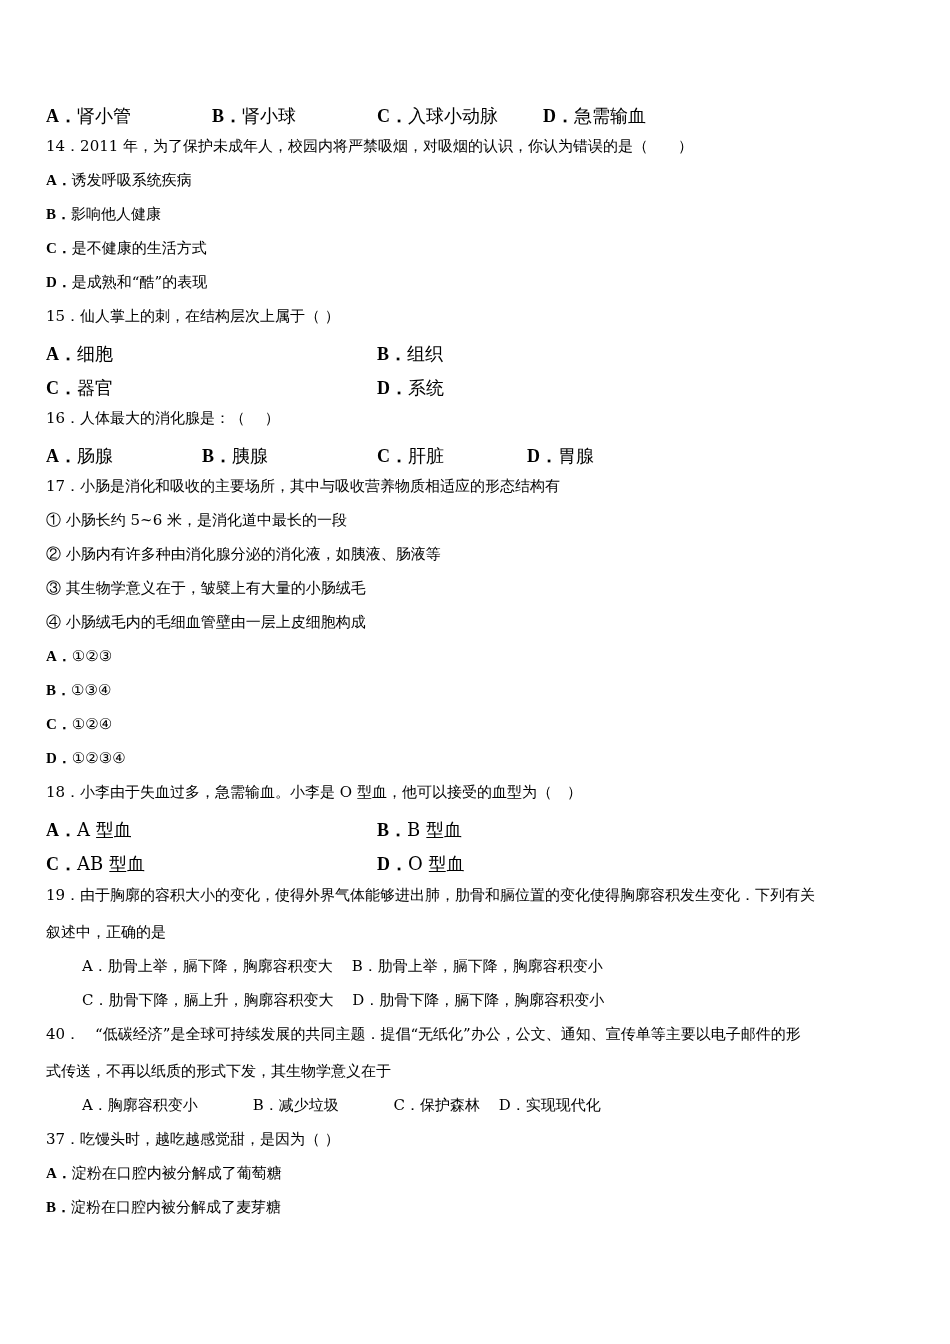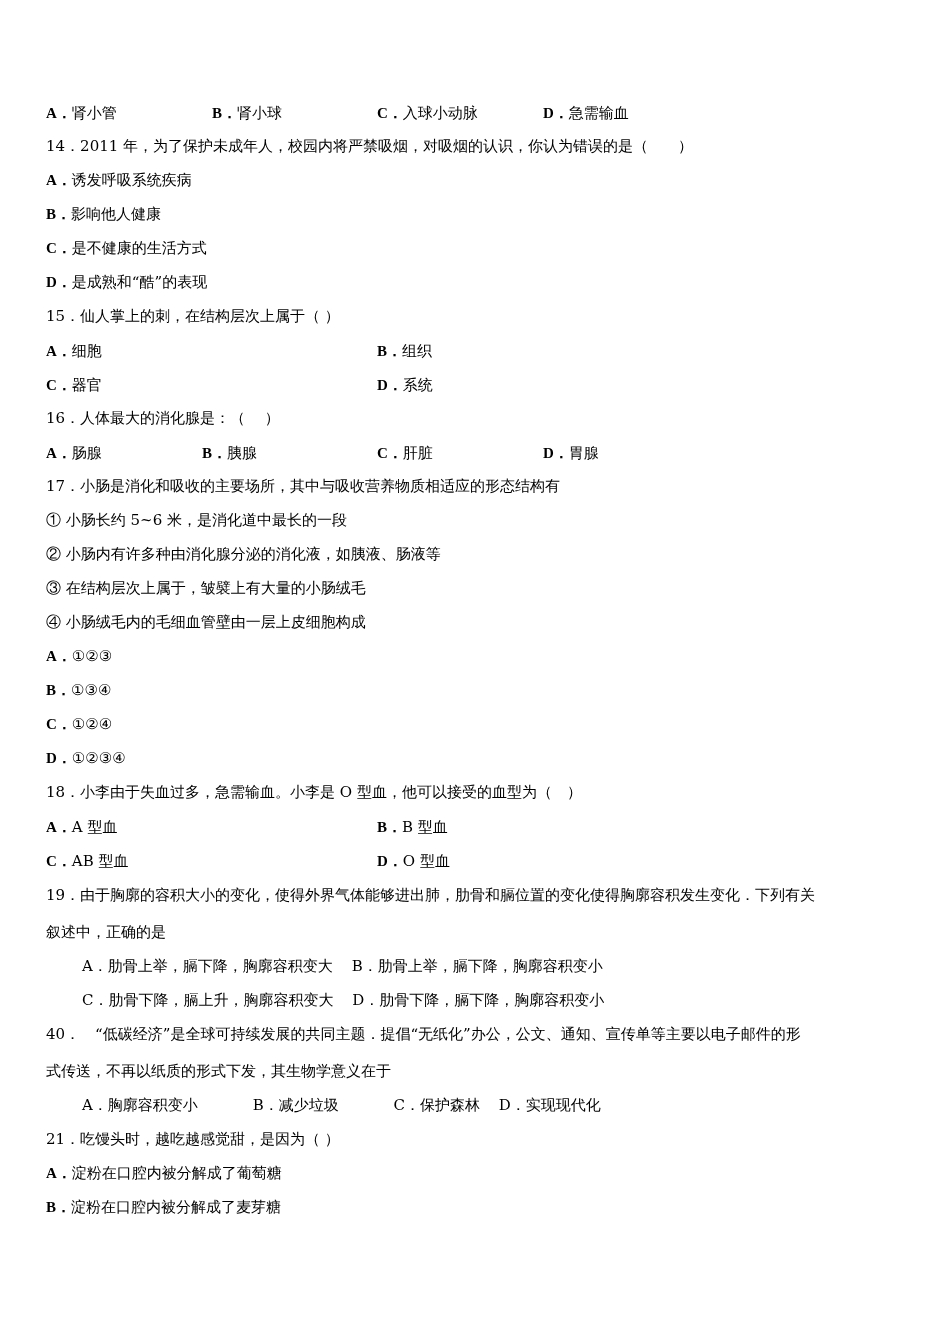--- a/index.html
+++ b/index.html
@@ -1,19 +1,19 @@
 <!DOCTYPE html>
 <html><head>
 <meta charset="utf-8">
 <style>
   html, body { margin:0; padding:0; background:#ffffff; }
   body { width:950px; height:1344px; position:relative; overflow:hidden;
          font-family:"DejaVu Serif","Liberation Serif",serif; color:#000; }
   .line { position:absolute; left:46px; font-size:15px; line-height:20px; white-space:nowrap; }
-  .opt-row { position:absolute; left:46px; font-size:15px; line-height:22px; white-space:nowrap; height:20px; width:860px; }
+  .opt-row { position:absolute; left:46px; font-size:18px; line-height:28px; white-space:nowrap; height:20px; width:860px; }
   .opt { position:absolute; top:0; white-space:nowrap; }
   .lbl { font-family:"Liberation Serif",serif; font-weight:bold; }
   .inline-opt { margin-right:14px;margin-left:36px; }
 </style>
 </head>
 <body>
 
 <div class="opt-row" style="top:102px">
   <span class="opt" style="left:0"><span class="lbl">A．</span><span>肾小管</span></span>
   <span class="opt" style="left:166px"><span class="lbl">B．</span><span>肾小球</span></span>
@@ -35,27 +35,27 @@
 <div class="opt-row" style="top:374px">
   <span class="opt" style="left:0"><span class="lbl">C．</span><span>器官</span></span>
   <span class="opt" style="left:331px"><span class="lbl">D．</span><span>系统</span></span>
 </div>
 
 <div class="line" style="top:408px">16．人体最大的消化腺是：（　 ）</div>
 <div class="opt-row" style="top:442px">
   <span class="opt" style="left:0"><span class="lbl">A．</span><span>肠腺</span></span>
   <span class="opt" style="left:156px"><span class="lbl">B．</span><span>胰腺</span></span>
   <span class="opt" style="left:331px"><span class="lbl">C．</span><span>肝脏</span></span>
-  <span class="opt" style="left:497px"><span class="lbl">D．</span><span>胃腺</span></span>
+  <span class="opt" style="left:481px"><span class="lbl">D．</span><span>胃腺</span></span>
 </div>
 
 <div class="line" style="top:476px">17．小肠是消化和吸收的主要场所，其中与吸收营养物质相适应的形态结构有</div>
 <div class="line" style="top:510px">① 小肠长约 5~6 米，是消化道中最长的一段</div>
 <div class="line" style="top:544px">② 小肠内有许多种由消化腺分泌的消化液，如胰液、肠液等</div>
-<div class="line" style="top:578px">③ 在结构层次上属于，皱襞上有大量的小肠绒毛</div>
+<div class="line" style="top:578px">③ 其生物学意义在于，皱襞上有大量的小肠绒毛</div>
 <div class="line" style="top:612px">④ 小肠绒毛内的毛细血管壁由一层上皮细胞构成</div>
 <div class="line" style="top:646px"><span class="lbl">A．</span><span>①②③</span></div>
 <div class="line" style="top:680px"><span class="lbl">B．</span><span>①③④</span></div>
 <div class="line" style="top:714px"><span class="lbl">C．</span><span>①②④</span></div>
 <div class="line" style="top:748px"><span class="lbl">D．</span><span>①②③④</span></div>
 
 <div class="line" style="top:782px">18．小李由于失血过多，急需输血。小李是 O 型血，他可以接受的血型为（　）</div>
 <div class="opt-row" style="top:816px">
   <span class="opt" style="left:0"><span class="lbl">A．</span><span>A 型血</span></span>
   <span class="opt" style="left:331px"><span class="lbl">B．</span><span>B 型血</span></span>
@@ -78,15 +78,15 @@
 
 <div class="line" style="top:1024px">40．　“低碳经济”是全球可持续发展的共同主题．提倡“无纸化”办公，公文、通知、宣传单等主要以电子邮件的形</div>
 <div class="line" style="top:1061px">式传送，不再以纸质的形式下发，其生物学意义在于</div>
 <div class="line" style="top:1095px">
   <span class="inline-opt"><span>A．</span><span>胸廓容积变小</span></span>
   <span class="inline-opt"><span>B．</span><span>减少垃圾</span></span>
   <span class="inline-opt"><span>C．</span><span>保护森林</span></span>
   <span><span>D．</span><span>实现现代化</span></span>
 </div>
 
-<div class="line" style="top:1129px">21．吃馒头时，越吃越感觉甜，是因为（ ）</div>
+<div class="line" style="top:1129px">37．吃馒头时，越吃越感觉甜，是因为（ ）</div>
 <div class="line" style="top:1163px"><span class="lbl">A．</span><span>淀粉在口腔内被分解成了葡萄糖</span></div>
 <div class="line" style="top:1197px"><span class="lbl">B．</span><span>淀粉在口腔内被分解成了麦芽糖</span></div>
 
 </body></html>

